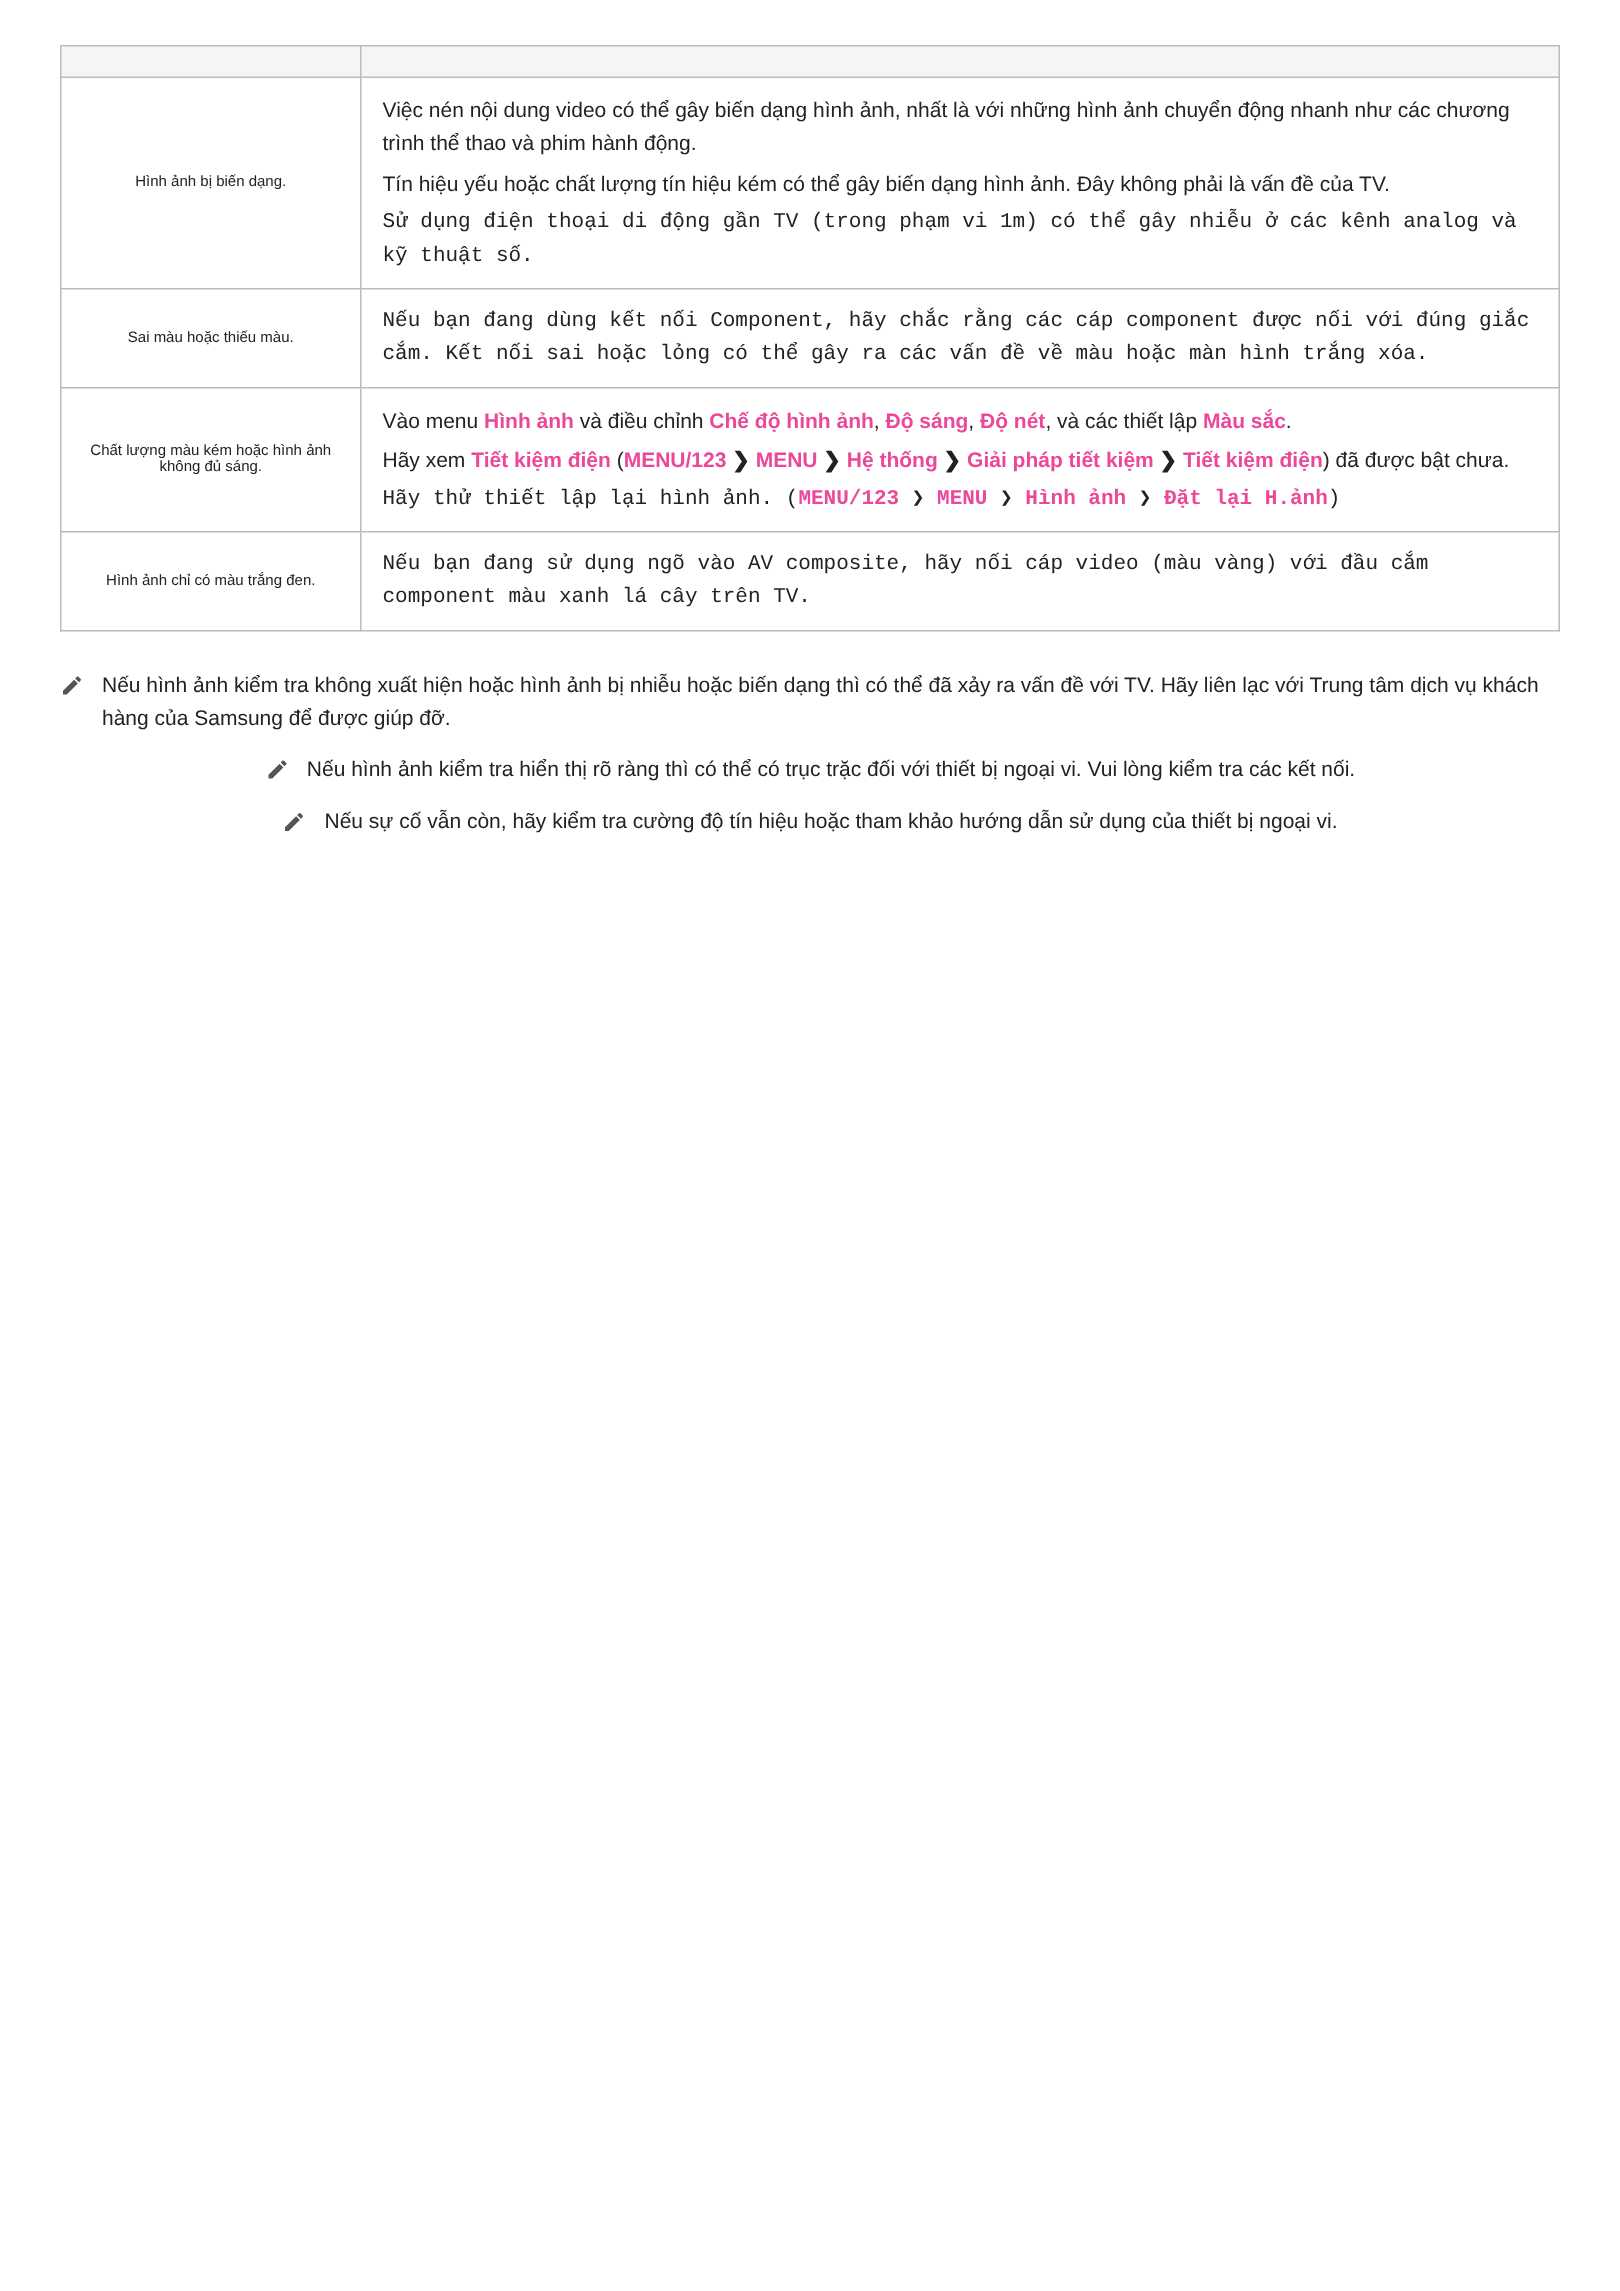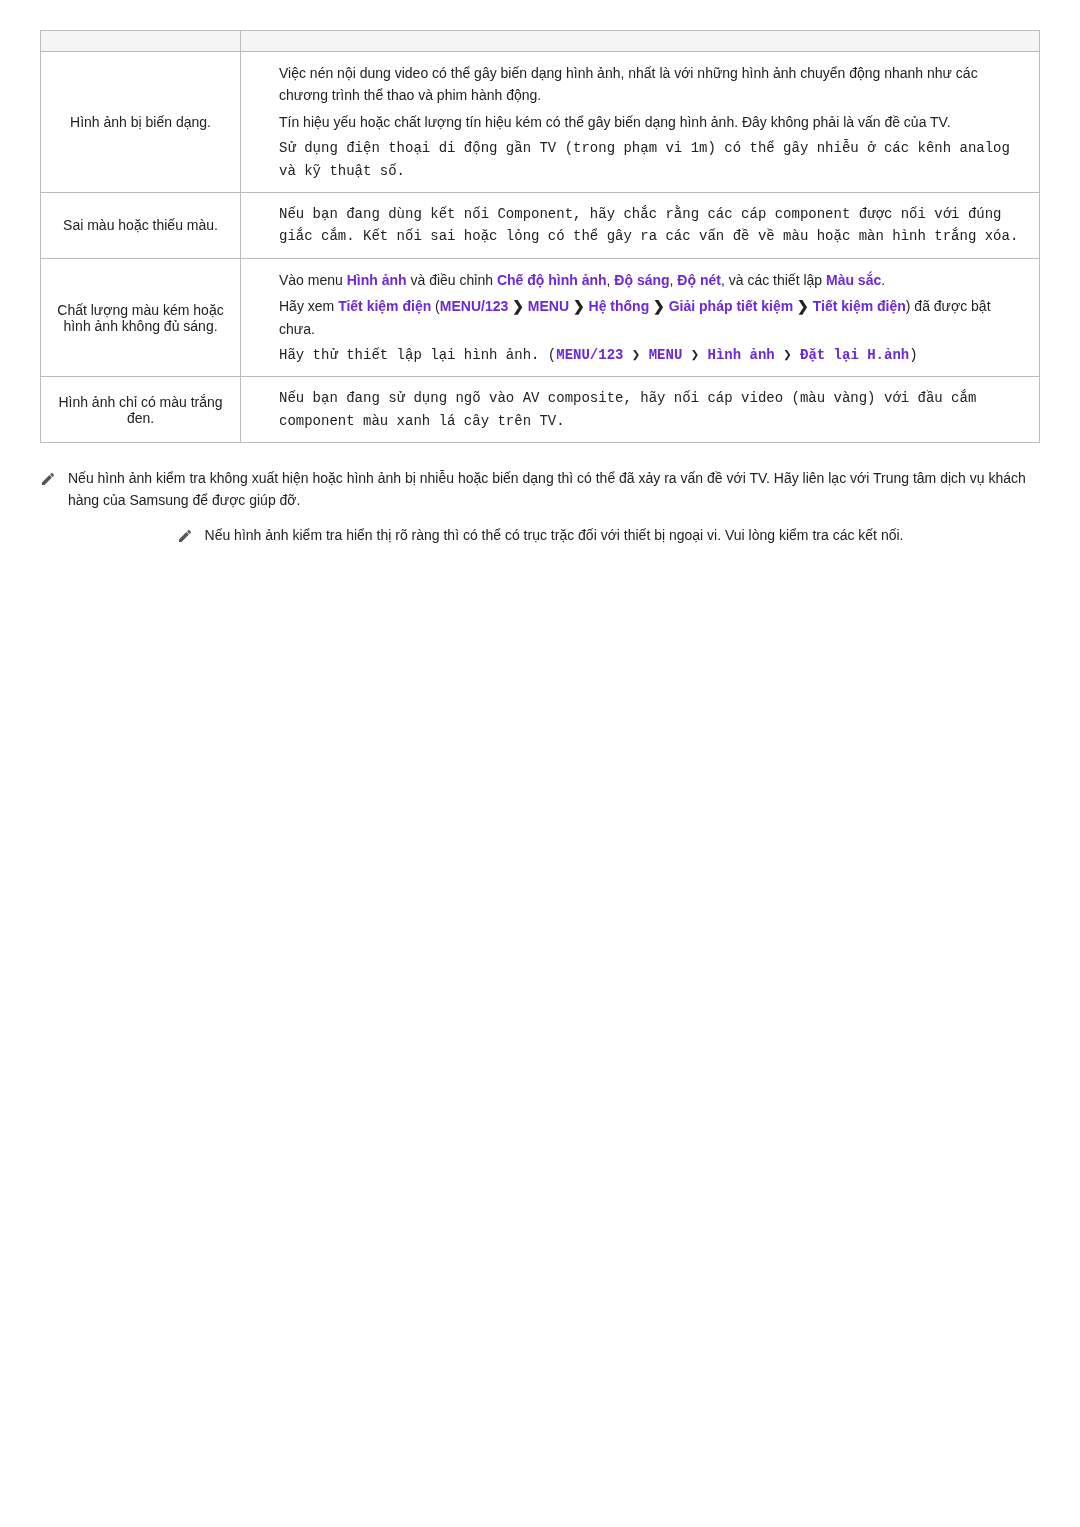--- a/index.html
+++ b/index.html
@@ -24,28 +24,28 @@
     th {
       background: #f5f5f5;
       font-weight: bold;
       text-align: center;
       font-size: 14px;
     }
     td.problem-col {
       width: 200px;
       text-align: center;
       vertical-align: middle;
-      font-size: 14px;
+      font-size: 10px;
     }
     td.solution-col {
       line-height: 1.6;
       font-size: 14px;
     }
     .highlight-blue {
-      color: #6d28d9;
+      color: #ec4899;
       font-weight: bold;
     }
     .note-list {
       list-style: none;
       padding: 0;
     }
     .note-item {
       display: flex;
       align-items: flex-start;
       margin-bottom: 12px;
@@ -56,21 +56,20 @@
     .pencil-icon {
       display: inline-block;
       margin-right: 10px;
       margin-top: 2px;
       flex-shrink: 0;
       width: 18px;
       height: 18px;
     }
     .solution-para {
       margin-bottom: 4px;
-      margin-left: 24px;
     }
     .solution-para:last-child {
       margin-bottom: 0;
       font-family: Liberation Mono, monospace;
     }
   </style>
 </head>
 <body>
 
 <table>
@@ -118,13 +117,19 @@
     <path d="M2 13.5V16h2.5l7.4-7.4-2.5-2.5L2 13.5zm11.8-6.8c.3-.3.3-.7 0-1l-1.5-1.5c-.3-.3-.7-.3-1 0l-1.2 1.2 2.5 2.5 1.2-1.2z" fill="#555"></path>
   </svg></span>
       <span>Nếu hình ảnh kiểm tra không xuất hiện hoặc hình ảnh bị nhiễu hoặc biến dạng thì có thể đã xảy ra vấn đề với TV. Hãy liên lạc với Trung tâm dịch vụ khách hàng của Samsung để được giúp đỡ.</span>
     </li>
     <li class="note-item">
       <span class="pencil-icon"><svg viewBox="0 0 18 18" width="18" height="18" xmlns="http://www.w3.org/2000/svg">
     <path d="M2 13.5V16h2.5l7.4-7.4-2.5-2.5L2 13.5zm11.8-6.8c.3-.3.3-.7 0-1l-1.5-1.5c-.3-.3-.7-.3-1 0l-1.2 1.2 2.5 2.5 1.2-1.2z" fill="#555"></path>
   </svg></span>
       <span>Nếu hình ảnh kiểm tra hiển thị rõ ràng thì có thể có trục trặc đối với thiết bị ngoại vi. Vui lòng kiểm tra các kết nối.</span>
     </li>
+    <li class="note-item">
+      <span class="pencil-icon"><svg viewBox="0 0 18 18" width="18" height="18" xmlns="http://www.w3.org/2000/svg">
+    <path d="M2 13.5V16h2.5l7.4-7.4-2.5-2.5L2 13.5zm11.8-6.8c.3-.3.3-.7 0-1l-1.5-1.5c-.3-.3-.7-.3-1 0l-1.2 1.2 2.5 2.5 1.2-1.2z" fill="#555"></path>
+  </svg></span>
+      <span>Nếu sự cố vẫn còn, hãy kiểm tra cường độ tín hiệu hoặc tham khảo hướng dẫn sử dụng của thiết bị ngoại vi.</span>
+    </li>
   </ul>
 
 </body></html>

